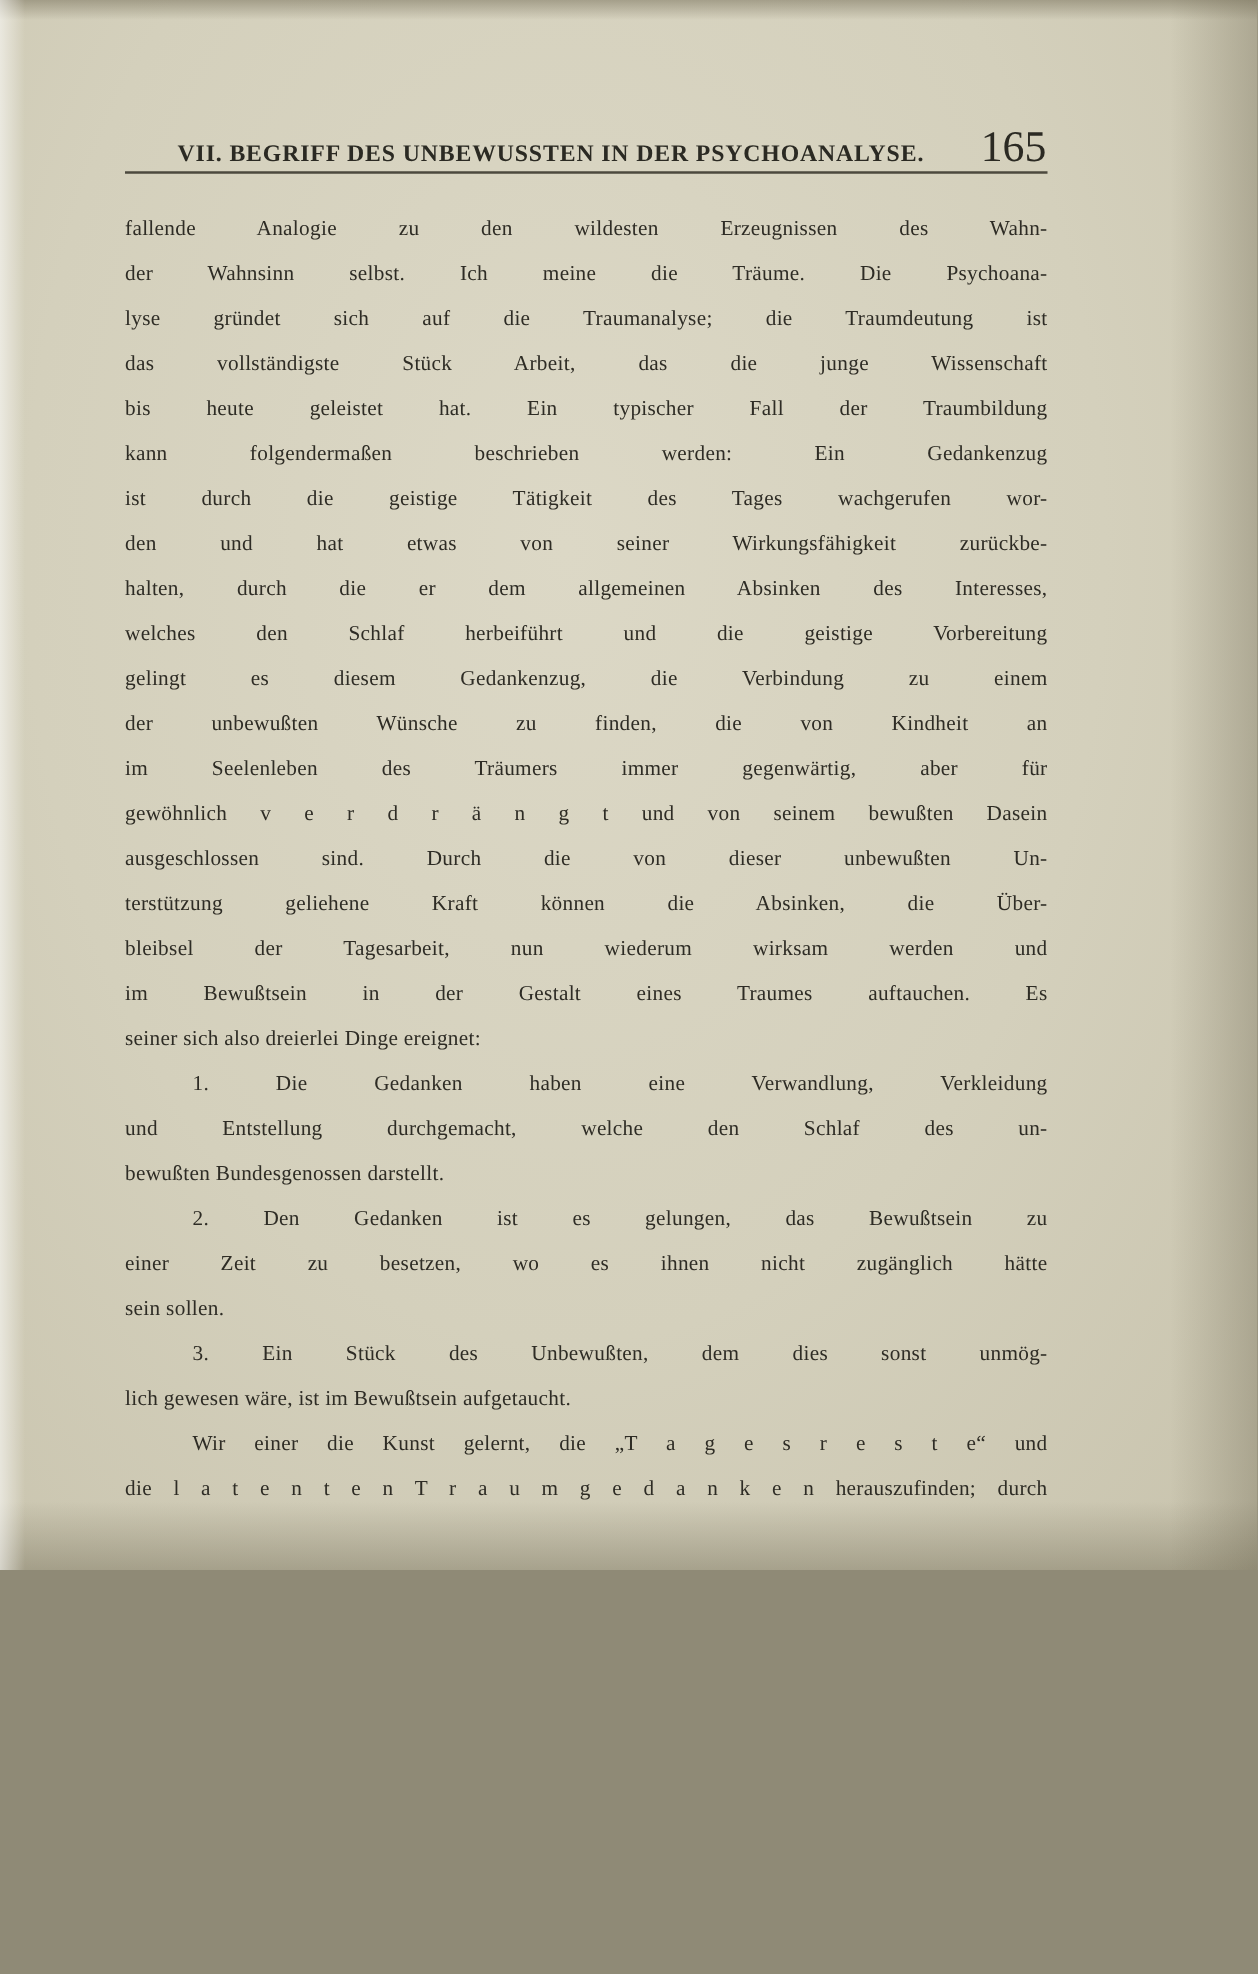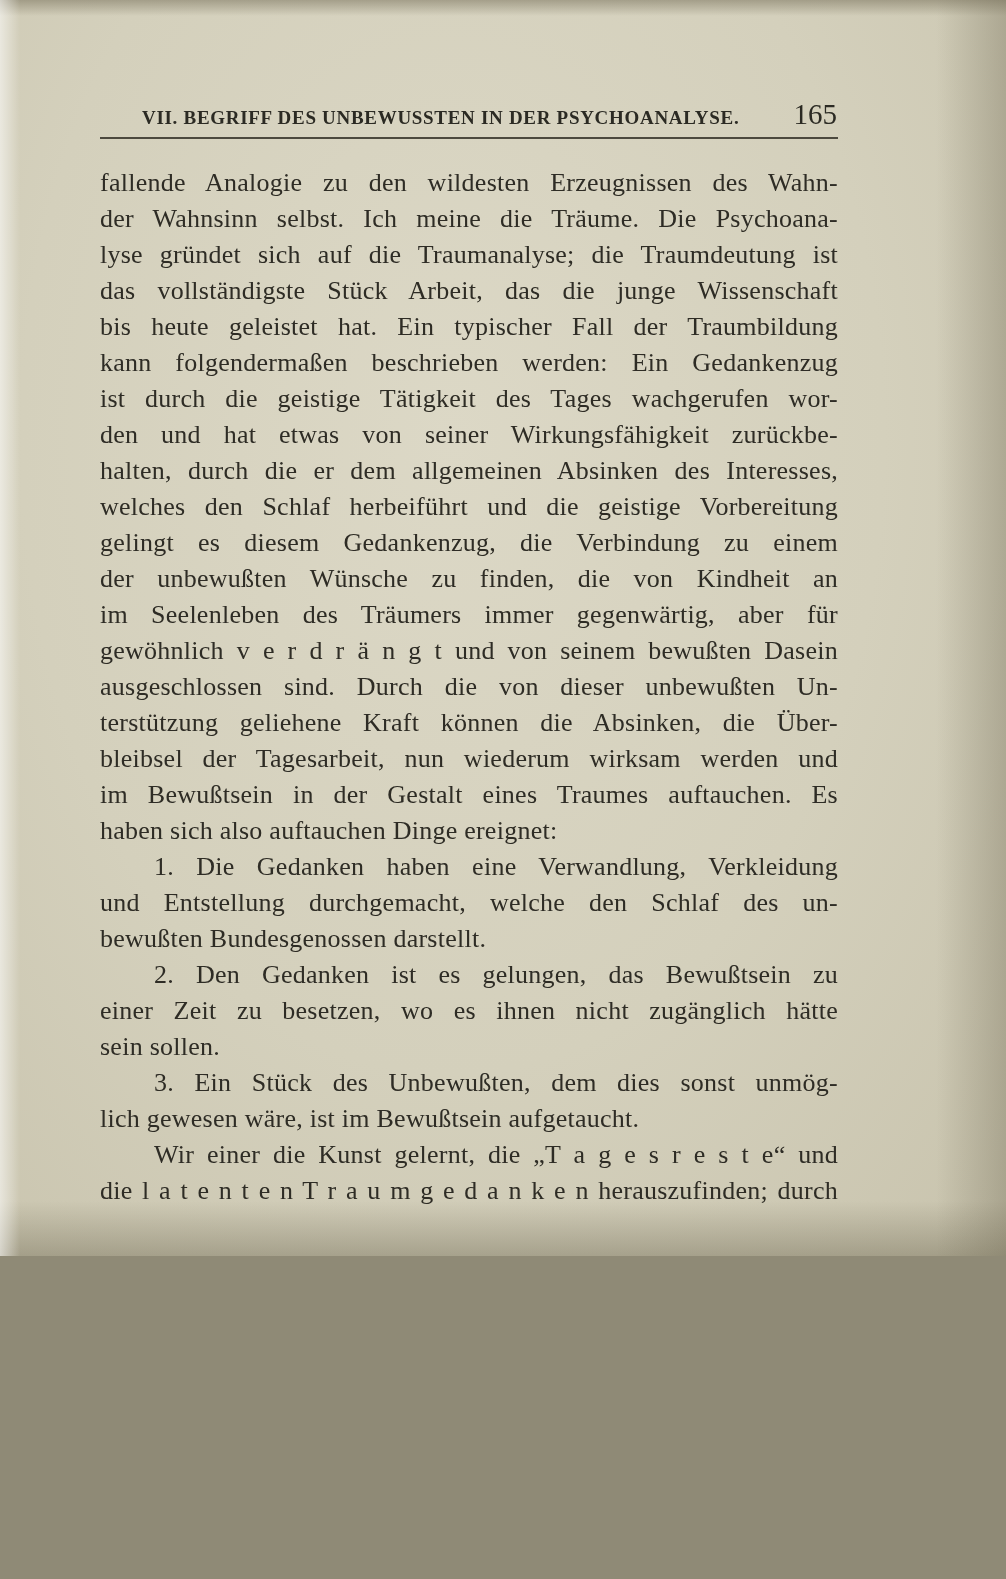--- a/index.html
+++ b/index.html
@@ -33,38 +33,38 @@
       align-items: baseline;
     }
     .header-title {
       font-weight: 700;
       font-size: 19px;
       letter-spacing: 0.7px;
       color: #2b2a23;
       white-space: nowrap;
     }
     .page-number {
-      font-size: 29px;
+      font-size: 35px;
       font-weight: 400;
       color: #2b2a23;
     }
     .header-rule {
       position: absolute;
       left: 100px;
       top: 137px;
       width: 738px;
       height: 2px;
       background: #4c493e;
     }
     main {
       position: absolute;
       left: 100px;
       top: 165px;
       width: 738px;
-      font-size: 26px;
+      font-size: 17px;
       line-height: 36px;
       letter-spacing: 0.25px;
     }
     .line {
       text-align: justify;
       text-align-last: justify;
     }
     .line.last {
       text-align: left;
       text-align-last: left;
@@ -94,21 +94,21 @@
       <div class="line">halten, durch die er dem allgemeinen Absinken des Interesses,</div>
       <div class="line">welches den Schlaf herbeiführt und die geistige Vorbereitung</div>
       <div class="line">gelingt es diesem Gedankenzug, die Verbindung zu einem</div>
       <div class="line">der unbewußten Wünsche zu finden, die von Kindheit an</div>
       <div class="line">im Seelenleben des Träumers immer gegenwärtig, aber für</div>
       <div class="line">gewöhnlich v e r d r ä n g t und von seinem bewußten Dasein</div>
       <div class="line">ausgeschlossen sind. Durch die von dieser unbewußten Un-</div>
       <div class="line">terstützung geliehene Kraft können die Absinken, die Über-</div>
       <div class="line">bleibsel der Tagesarbeit, nun wiederum wirksam werden und</div>
       <div class="line">im Bewußtsein in der Gestalt eines Traumes auftauchen. Es</div>
-      <div class="line last">haben sich also auftauchen Dinge ereignet:</div>
+      <div class="line last">seiner sich also dreierlei Dinge ereignet:</div>
       <div class="line indent">1. Die Gedanken haben eine Verwandlung, Verkleidung</div>
       <div class="line">und Entstellung durchgemacht, welche den Schlaf des un-</div>
       <div class="line last">bewußten Bundesgenossen darstellt.</div>
       <div class="line indent">2. Den Gedanken ist es gelungen, das Bewußtsein zu</div>
       <div class="line">einer Zeit zu besetzen, wo es ihnen nicht zugänglich hätte</div>
       <div class="line last">sein sollen.</div>
       <div class="line indent">3. Ein Stück des Unbewußten, dem dies sonst unmög-</div>
       <div class="line last">lich gewesen wäre, ist im Bewußtsein aufgetaucht.</div>
       <div class="line indent">Wir einer die Kunst gelernt, die „T a g e s r e s t e“ und</div>
       <div class="line">die l a t e n t e n   T r a u m g e d a n k e n herauszufinden; durch</div>

